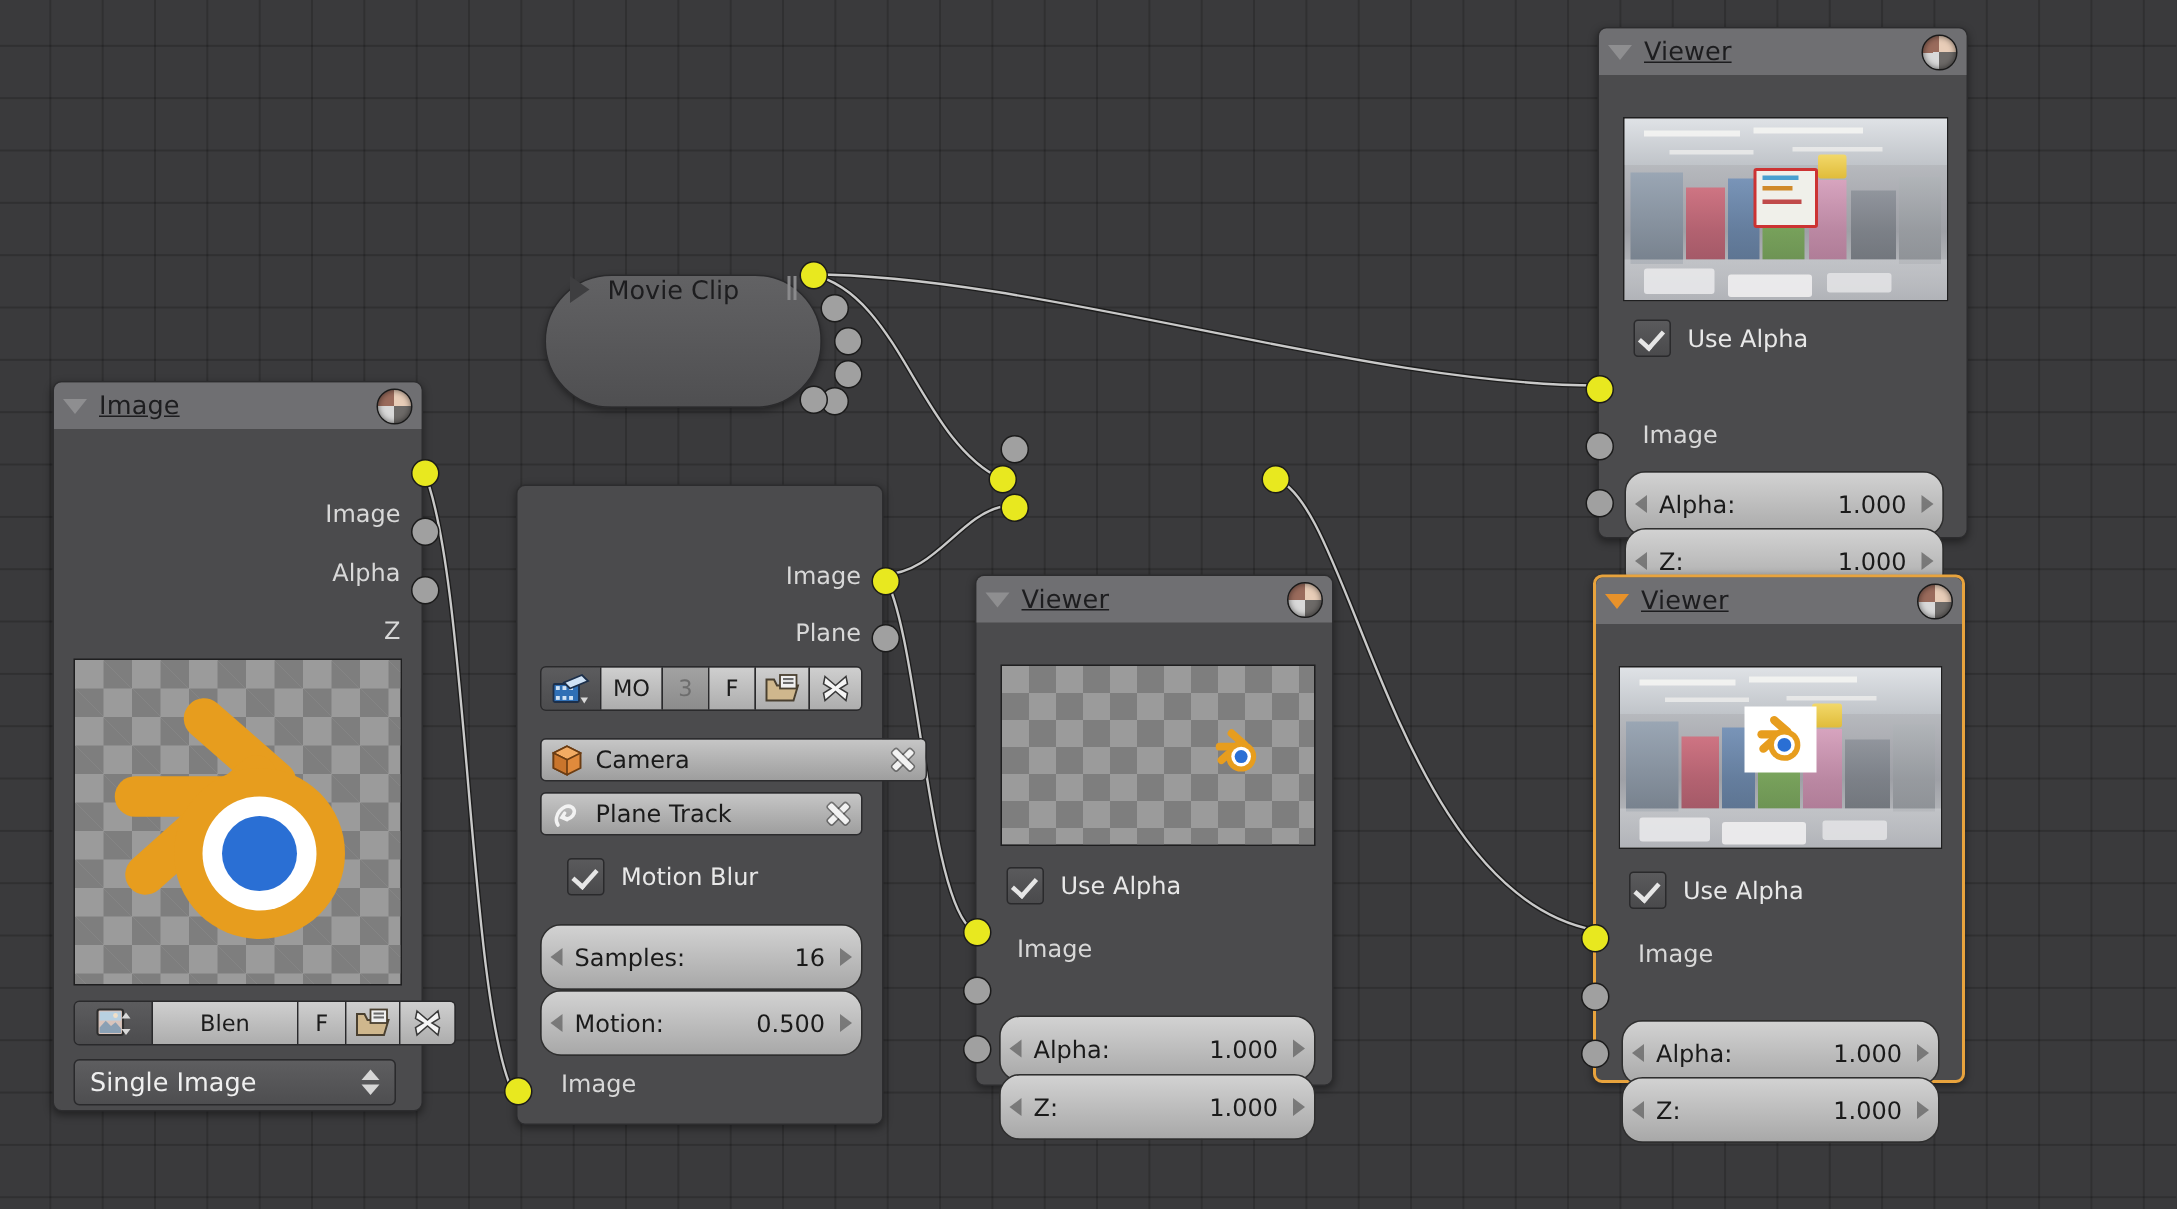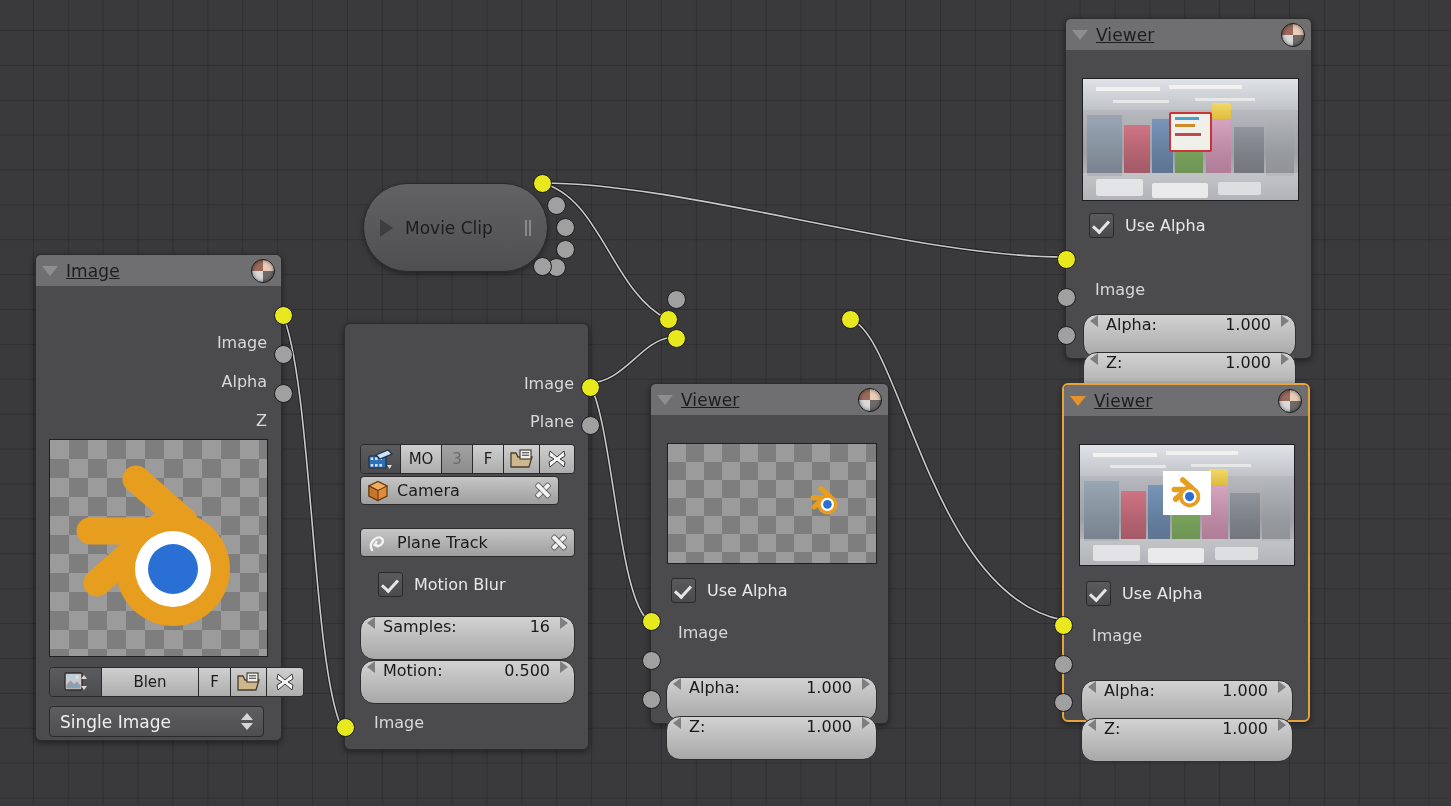--- a/index.html
+++ b/index.html
@@ -111,20 +111,21 @@
   }
 
   
   .slider {
     position: absolute;
     height: 44px;
     border-radius: 14px;
     background: linear-gradient(to bottom, #d2d2d2, #a8a8a8);
     border: 1px solid #2e2e2e;
     display: flex;
+    align-items: center;
     box-sizing: border-box;
     padding: 0 6px;
   }
   .slider .lbl {
     color: #1a1a1a;
     font-size: 16px;
     margin-left: 8px;
     white-space: nowrap;
   }
   .slider .val {
@@ -289,21 +290,21 @@
   
   .blogo { position: absolute; }
 
   
   .pill {
     position: absolute;
     border-radius: 999px;
     background: linear-gradient(to bottom, #626264, #4f4f51);
     border: 1px solid #2a2a2c;
     display: flex;
-    align-items: center;
+    align-items: flex-start;
     box-sizing: border-box;
     z-index: 12;
     box-shadow: 0 2px 5px rgba(0,0,0,0.4);
   }
   .pill .ptri {
     width: 0; height: 0;
     border-top: 9px solid transparent;
     border-bottom: 9px solid transparent;
     border-left: 13px solid #3e3e40;
     margin-left: 16px;
@@ -475,21 +476,21 @@
             <rect x="12" y="5.6" width="7" height="1.4" fill="#6a6a6a"></rect>
           </svg>
         </div>
         <div class="tcell light" style="width:34px;">
           <svg width="22" height="22" viewBox="0 0 22 22" xmlns="http://www.w3.org/2000/svg">
             <path d="M4 3 L11 9 L18 3 L19 8 L14 11 L19 14 L18 19 L11 13 L4 19 L3 14 L8 11 L3 8 Z" fill="#f5f5f5" stroke="#3a3a3a" stroke-width="1"></path>
           </svg>
         </div>
       </div>
 
-      <div class="fieldbtn" style="left:15px; top:152px; width:199px;">
+      <div class="fieldbtn" style="left:15px; top:168px; width:258px;">
         <svg width="22" height="22" viewBox="0 0 22 22" xmlns="http://www.w3.org/2000/svg">
           <path d="M11 1.5 L20 6 L20 16 L11 20.5 L2 16 L2 6 Z" fill="#e08a3c" stroke="#6b3c12" stroke-width="1.3"></path>
           <path d="M11 1.5 L20 6 L11 10.5 L2 6 Z" fill="#f2ab63" stroke="#6b3c12" stroke-width="1.1"></path>
           <path d="M11 10.5 L11 20.5 L2 16 L2 6 Z" fill="#c9752c" stroke="#6b3c12" stroke-width="1.1"></path>
         </svg>
         <div class="ftext">Camera</div>
         <div class="xbtn"></div>
       </div>
 
       <div class="fieldbtn" style="left:15px; top:204px; width:215px;">

